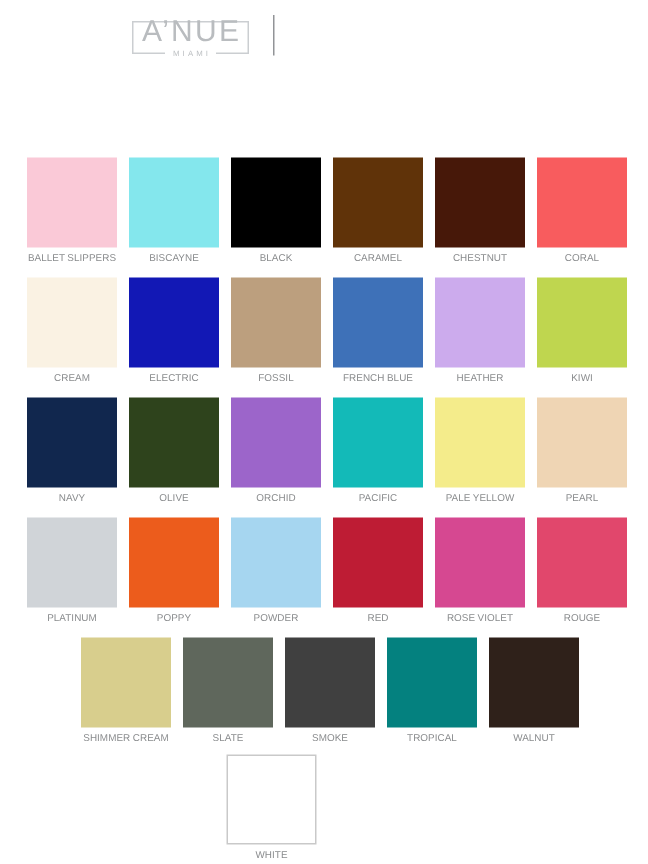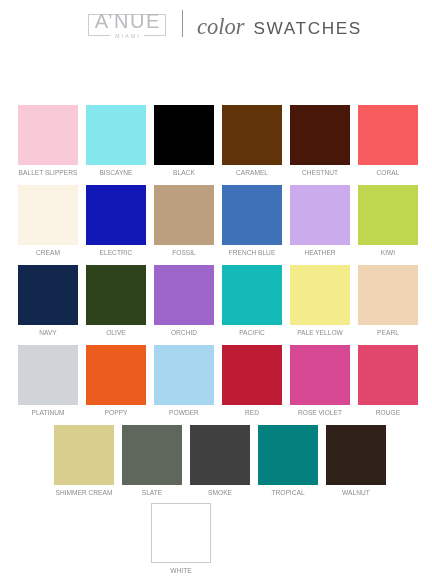--- a/index.html
+++ b/index.html
@@ -140,23 +140,20 @@
 
 <div id="page">
 
   <div id="header">
     <div id="logo-box"></div>
     <div id="logo-word">A’NUE</div>
     <div id="logo-sub-wrap">
       <span id="logo-sub">MIAMI</span>
     </div>
     <div id="divider"></div>
-    <div id="title">
-      <span class="t-italic">color</span><span class="t-caps">SWATCHES</span>
-    </div>
   </div>
 
   <div id="grid">
       <div class="row" style="top: 105px;">
         <div class="cell" style="left: 18px;">
           <div class="chip" style="background: rgb(250, 201, 215);"></div>
           <div class="label">BALLET SLIPPERS</div>
         </div>
         <div class="cell" style="left: 86px;">
           <div class="chip" style="background: rgb(132, 231, 237);"></div>

